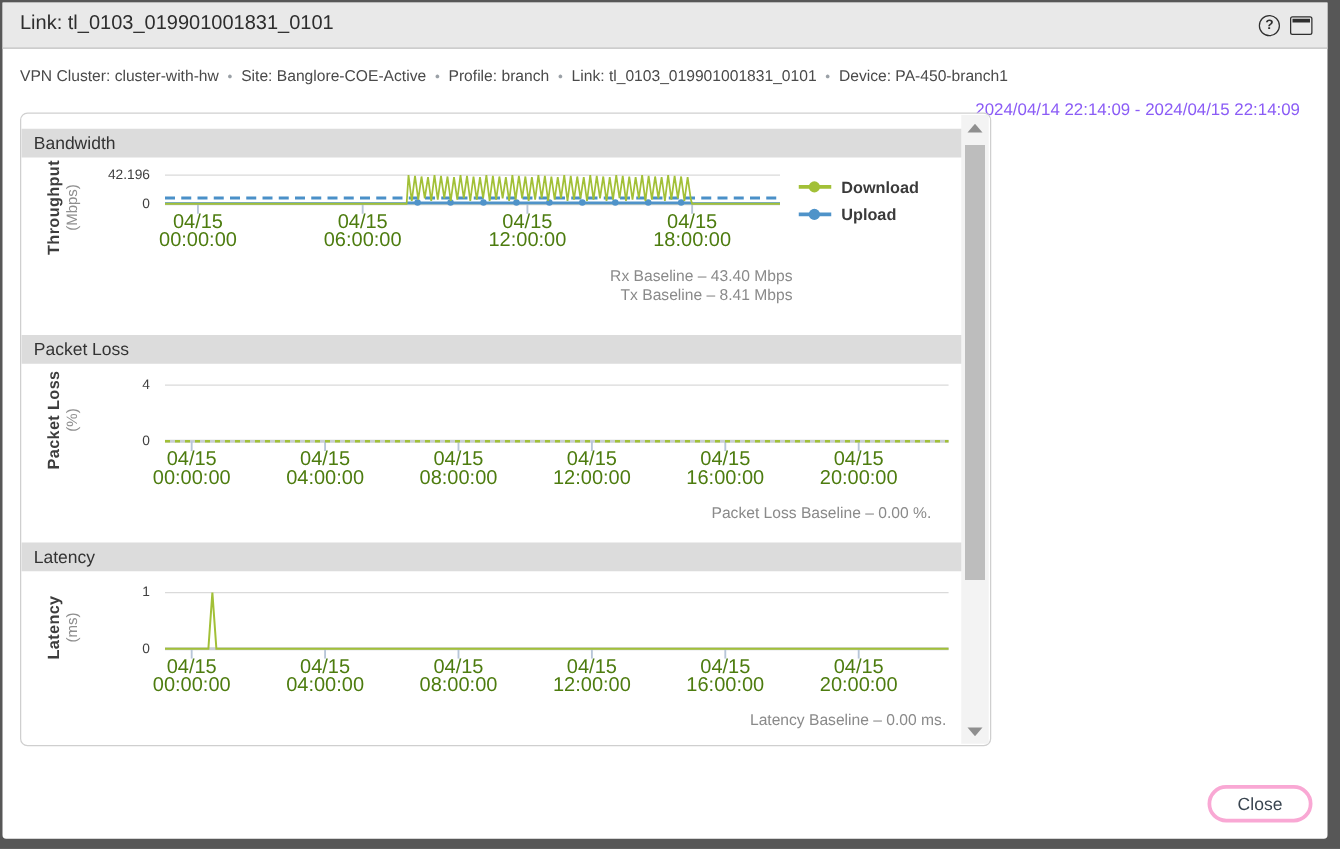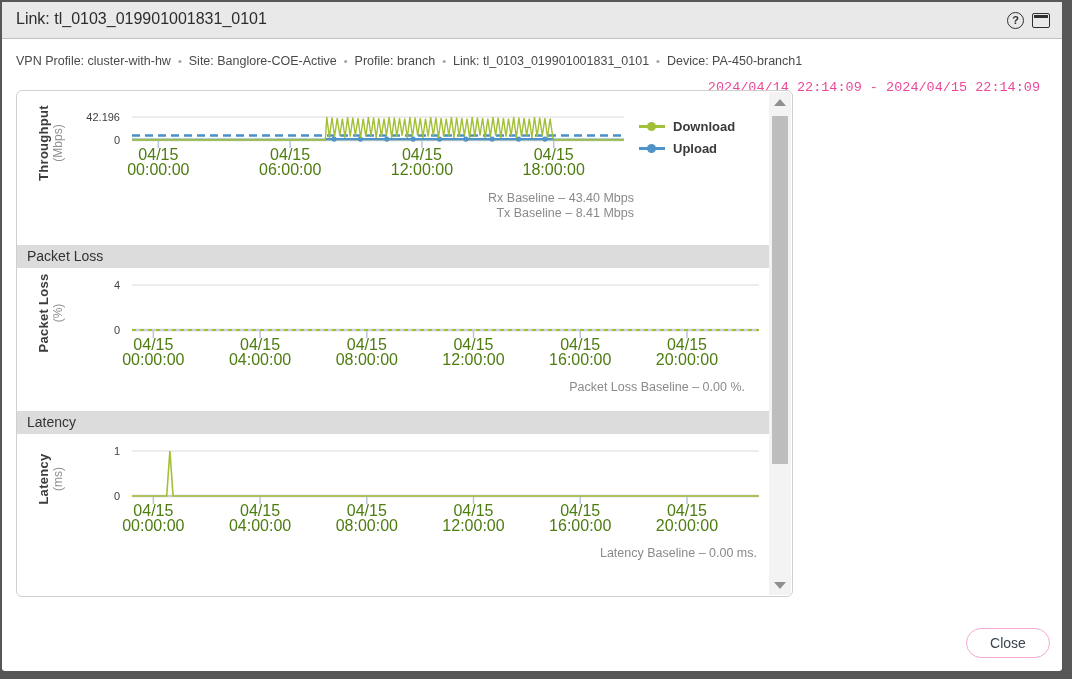--- a/index.html
+++ b/index.html
@@ -13,21 +13,21 @@
   .title { position:absolute; left:14px; top:8px; font-size:16px; color:#2d2d2d; }
   .tb-icons { position:absolute; right:12px; top:10px; display:flex; gap:8px; align-items:center; }
   .help-ic { width:17px; height:17px; border:1.6px solid #2f2f2f; border-radius:50%;
              font-size:11px; font-weight:bold; color:#2f2f2f; text-align:center; line-height:14px; cursor:pointer; }
   .panel-ic { width:18px; height:15px; border:1.6px solid #2f2f2f; border-radius:2px; position:relative; cursor:pointer; }
   .panel-ic::after { content:""; position:absolute; left:1px; right:1px; top:1px; height:3px; background:#2f2f2f; }
   
   .breadcrumb { position:absolute; left:14px; top:52px; font-size:12.5px; color:#4a4a4a; }
   .breadcrumb .sep { color:#9aa0a6; margin:0 7px; font-size:11px; }
   
-  .timerange { position:absolute; right:22px; top:78px; font-size:13.5px; color:#ec4899;font-family:Liberation Mono, monospace; }
+  .timerange { position:absolute; right:22px; top:78px; font-size:13.5px; color:#8b5cf6; }
   
   .chart-panel { position:absolute; left:14px; top:88px; width:777px; height:507px;
                  border:1px solid #cfcfcf; border-radius:6px; background:#fff; overflow:hidden; }
   .panel-content { position:absolute; left:0; top:0; width:753px; height:505px; overflow:hidden; }
   .spacer { height:12px; }
   .sec-header { height:23px; line-height:23px; background:#dcdcdc; color:#333; font-size:14px; padding-left:10px; }
   .chart-body { position:relative; width:753px; }
   .cb-band { height:142px; } .cb-pl { height:143px; } .cb-lat { height:140px; }
   .plot { position:absolute; left:115px; top:0; }
   .ytick { position:absolute; left:0; width:103px; text-align:right; font-size:11px; color:#3f3f3f; line-height:14px; }
@@ -48,44 +48,45 @@
   .sbar { position:absolute; top:1px; right:1px; bottom:1px; width:22px; background:#f3f3f3; }
   .sb-up, .sb-down { position:absolute; left:0; width:22px; height:16px; cursor:pointer; }
   .sb-up { top:2px; } .sb-down { bottom:2px; }
   .sb-up::after { content:""; position:absolute; left:5px; top:5px; border-left:6px solid transparent;
                   border-right:6px solid transparent; border-bottom:7px solid #8f8f8f; }
   .sb-down::after { content:""; position:absolute; left:5px; top:5px; border-left:6px solid transparent;
                     border-right:6px solid transparent; border-top:7px solid #8f8f8f; }
   .sb-thumb { position:absolute; left:3px; width:16px; top:24px; height:348px; background:#bdbdbd; cursor:pointer; }
   
   .close-btn { position:absolute; right:12px; bottom:13px; width:84px; height:30px; background:#fff;
-               border:1px solid #f9a8d4; border-radius:16px; font-size:14px; color:#3a4550;
+               border:3px solid #f9a8d4; border-radius:16px; font-size:14px; color:#3a4550;
                font-family:"Liberation Sans", sans-serif; cursor:pointer; }
 </style>
 </head>
 <body>
 
 <div class="modal">
 
   <div class="titlebar">
     <div class="title">Link: tl_0103_019901001831_0101</div>
     <div class="tb-icons">
       <div class="help-ic">?</div>
       <div class="panel-ic"></div>
     </div>
   </div>
 
-  <div class="breadcrumb" id="breadcrumb"><span>VPN Profile: cluster-with-hw</span><span class="sep">•</span><span>Site: Banglore-COE-Active</span><span class="sep">•</span><span>Profile: branch</span><span class="sep">•</span><span>Link: tl_0103_019901001831_0101</span><span class="sep">•</span><span>Device: PA-450-branch1</span></div>
+  <div class="breadcrumb" id="breadcrumb"><span>VPN Cluster: cluster-with-hw</span><span class="sep">•</span><span>Site: Banglore-COE-Active</span><span class="sep">•</span><span>Profile: branch</span><span class="sep">•</span><span>Link: tl_0103_019901001831_0101</span><span class="sep">•</span><span>Device: PA-450-branch1</span></div>
 
   <div class="timerange">2024/04/14 22:14:09 - 2024/04/15 22:14:09</div>
 
   <div class="chart-panel">
     <div class="panel-content">
       <div class="spacer"></div>
 
+      <div class="sec-header">Bandwidth</div>
       <div class="chart-body cb-band">
         <div class="ylab-anchor" style="top:40px;">
             <div class="ylab">
           <span class="nm">Throughput</span>
               <span class="un">(Mbps)</span>
         </div>
           </div>
         <div class="ytick" style="top:7px;">42.196</div>
         <div class="ytick" style="top:30px;">0</div>
         <svg class="plot" width="492" height="50">

